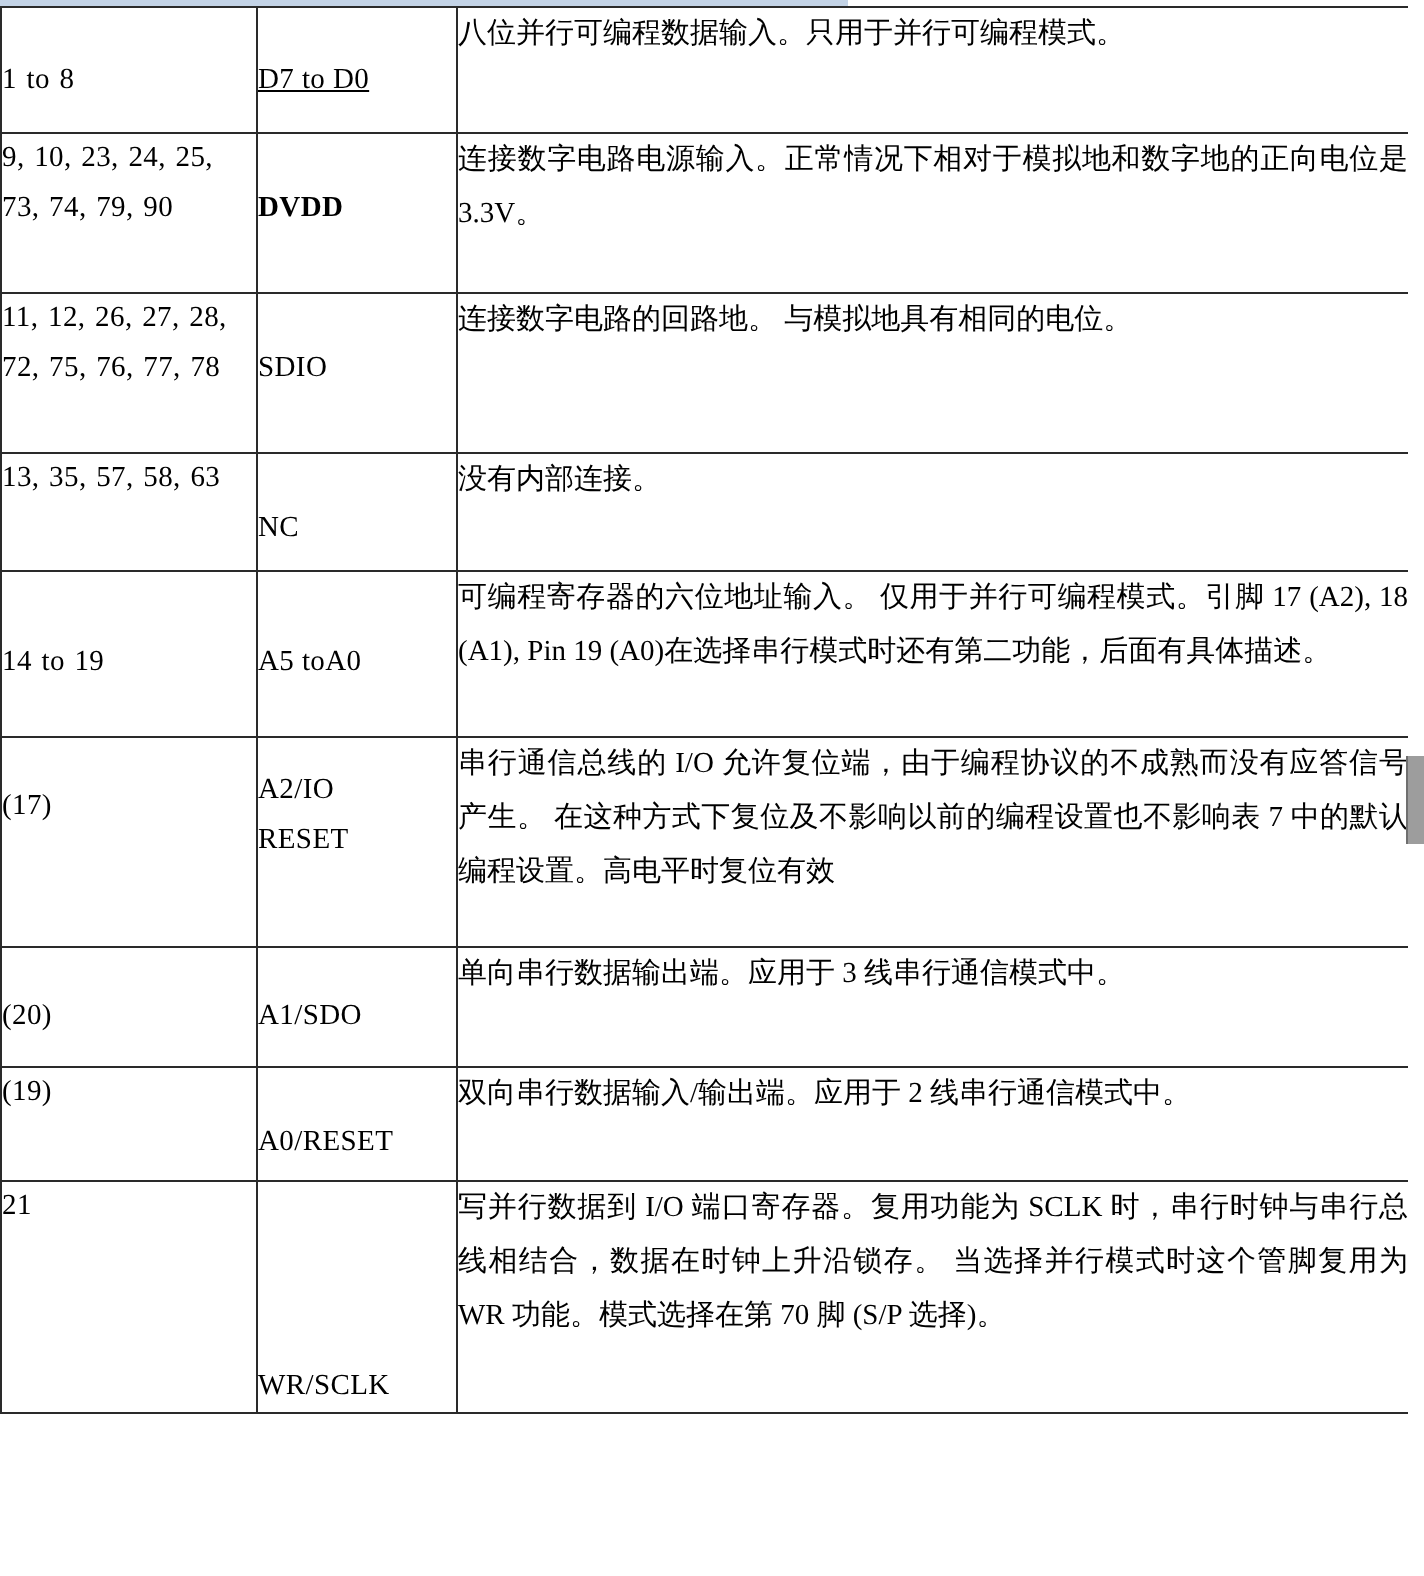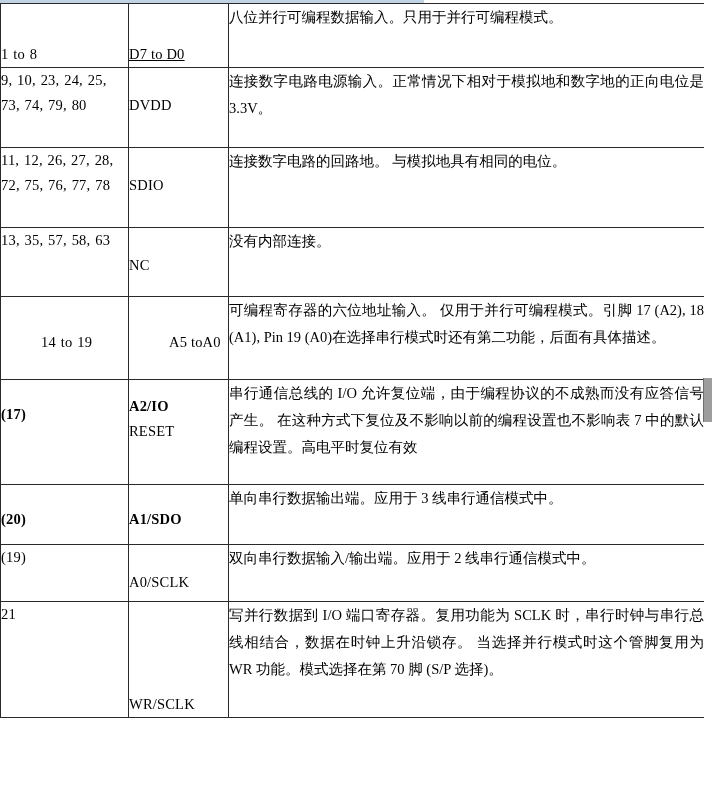--- a/index.html
+++ b/index.html
@@ -68,24 +68,24 @@
     letter-spacing: 0.2px;
   }
   .cell-desc {
     font-size: 14.5px;
     line-height: 27px;
     padding: 4px 10px 6px 8px;
     text-align: justify;
     text-justify: inter-character;
   }
   .push-1  { padding-top: 25px; }
-  .push-3  { padding-top: 38px; }
+  .push-3  { padding-top: 24px; }
   .push-4  { padding-top: 14px; }
-  .push-5  { padding-top: 33px; margin-left: 40px; }
-  .push-6  { padding-top: 22px; font-weight: bold; }
+  .push-5  { padding-top: 33px; }
+  .push-6  { padding-top: 22px; }
   .push-7  { padding-top: 90px; }
 
   
   .scroll-track {
     position: absolute;
     top: 0;
     right: 0;
     width: 8px;
     height: 788px;
     background: #ffffff;
@@ -122,43 +122,43 @@
         <td class="cell-name">
           <span class="push-3" style="display:block;text-decoration:underline;">D7 to D0</span>
         </td>
         <td class="cell-desc">
           <span>八位并行可编程数据输入。只用于并行可编程模式。</span>
         </td>
       </tr>
 
       <tr style="height:80px;">
         <td class="cell-pins">
-          <span>9, 10, 23, 24, 25, 73, 74, 79, 80</span>
-        </td>
-        <td class="cell-name">
-          <span class="push-1" style="display:block;">DVDD</span>
+          <span>9, 10, 23, 24, 25, 73, 74, 79, 90</span>
+        </td>
+        <td class="cell-name">
+          <span class="push-1" style="display:block;font-weight:bold;">DVDD</span>
         </td>
         <td class="cell-desc">
           <span>连接数字电路电源输入。正常情况下相对于模拟地和数字地的正向电位是 3.3V。</span>
         </td>
       </tr>
 
       <tr style="height:80px;">
         <td class="cell-pins">
           <span>11, 12, 26, 27, 28, 72, 75, 76, 77, 78</span>
         </td>
         <td class="cell-name">
           <span class="push-1" style="display:block;">SDIO</span>
         </td>
         <td class="cell-desc">
           <span>连接数字电路的回路地。 与模拟地具有相同的电位。</span>
         </td>
       </tr>
 
-      <tr style="height:69px;">
+      <tr style="height:59px;">
         <td class="cell-pins">
           <span>13, 35, 57, 58, 63</span>
         </td>
         <td class="cell-name">
           <span class="push-1" style="display:block;">NC</span>
         </td>
         <td class="cell-desc">
           <span>没有内部连接。</span>
         </td>
       </tr>
@@ -173,21 +173,21 @@
         <td class="cell-desc">
           <span>可编程寄存器的六位地址输入。 仅用于并行可编程模式。引脚 17 (A2), 18 (A1), Pin 19 (A0)在选择串行模式时还有第二功能，后面有具体描述。</span>
         </td>
       </tr>
 
       <tr style="height:105px;">
         <td class="cell-pins">
           <span class="push-6" style="display:block;">(17)</span>
         </td>
         <td class="cell-name">
-          <span class="push-4" style="display:block;font-weight:bold;">A2/IO</span>
+          <span class="push-4" style="display:block;">A2/IO</span>
           <span style="display:block;">RESET</span>
         </td>
         <td class="cell-desc">
           <span>串行通信总线的 I/O 允许复位端，由于编程协议的不成熟而没有应答信号产生。 在这种方式下复位及不影响以前的编程设置也不影响表 7 中的默认编程设置。高电平时复位有效</span>
         </td>
       </tr>
 
       <tr style="height:60px;">
         <td class="cell-pins">
           <span class="push-6" style="display:block;">(20)</span>
@@ -198,21 +198,21 @@
         <td class="cell-desc">
           <span>单向串行数据输出端。应用于 3 线串行通信模式中。</span>
         </td>
       </tr>
 
       <tr style="height:57px;">
         <td class="cell-pins">
           <span>(19)</span>
         </td>
         <td class="cell-name">
-          <span class="push-1" style="display:block;">A0/SCLK</span>
+          <span class="push-1" style="display:block;">A0/RESET</span>
         </td>
         <td class="cell-desc">
           <span>双向串行数据输入/输出端。应用于 2 线串行通信模式中。</span>
         </td>
       </tr>
 
 
       <tr style="height:82px;">
         <td class="cell-pins">
           <span>21</span>

